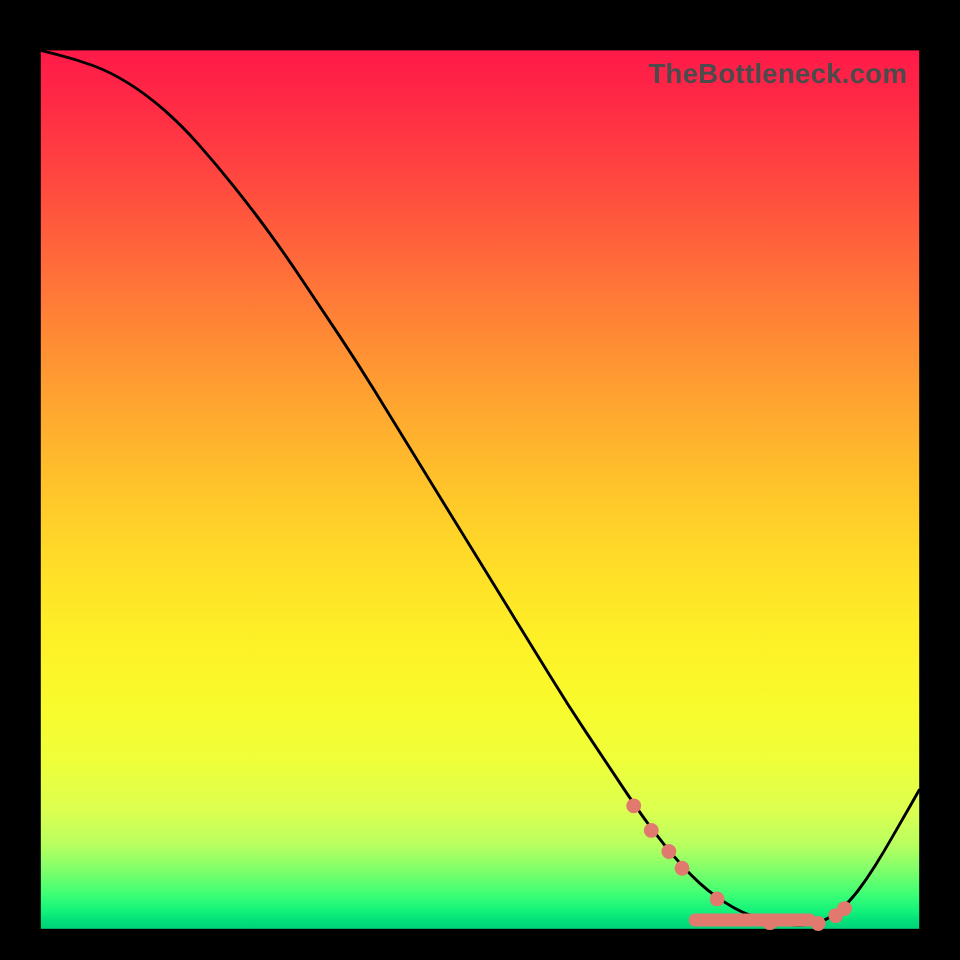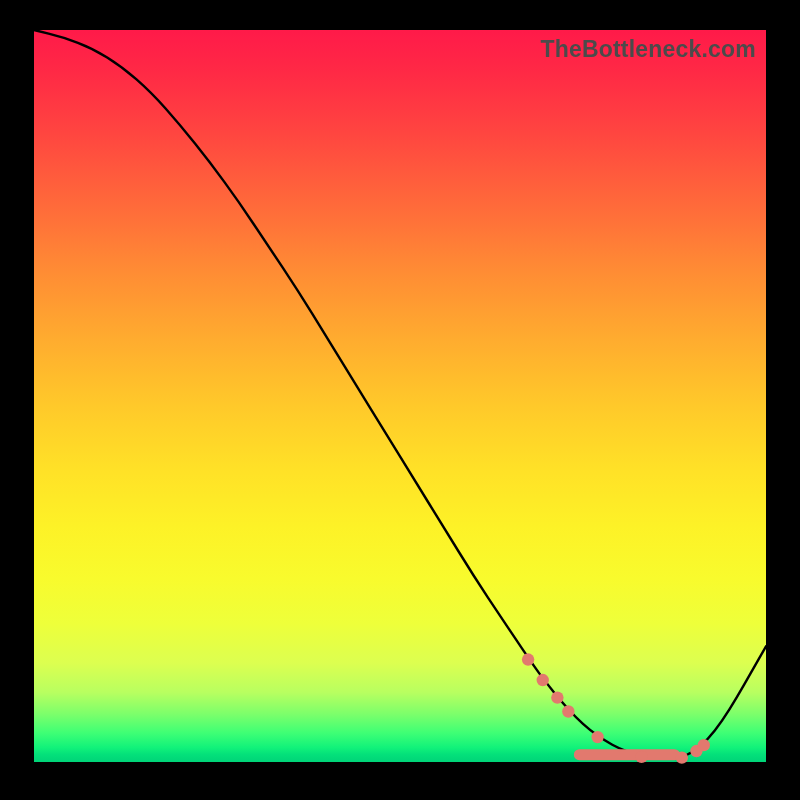--- a/index.html
+++ b/index.html
@@ -13,21 +13,21 @@
   }
   .frame {
     position: relative;
     width: 800px;
     height: 800px;
     background: #000;
   }
   .plot {
     position: absolute;
     left: 34px;
-    top: 30px;
+    top: 42px;
     width: 732px;
     height: 732px;
     
     background: linear-gradient(
       to bottom,
       #ff1a49 0%,
       #ff2a45 6%,
       #ff4540 14%,
       #ff6a3a 24%,
       #ff8c34 33%,

